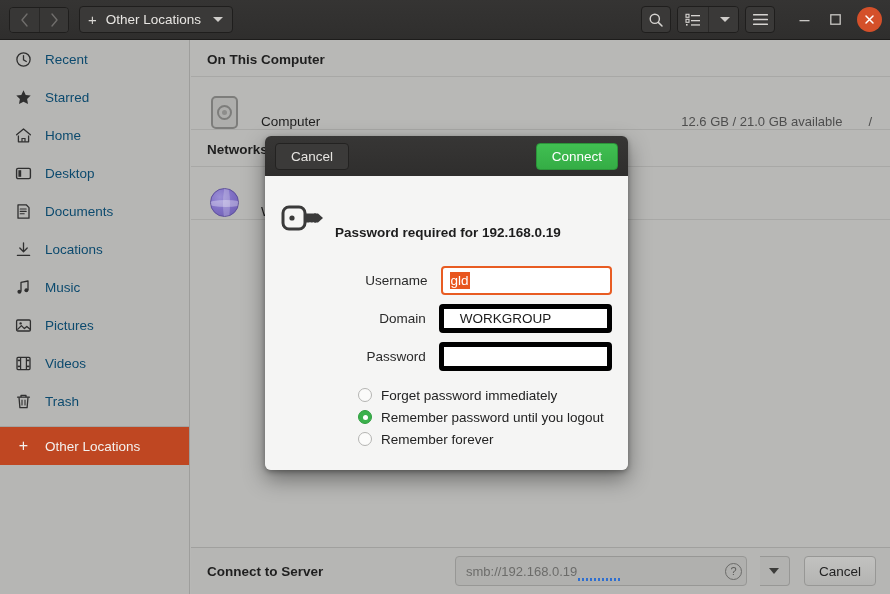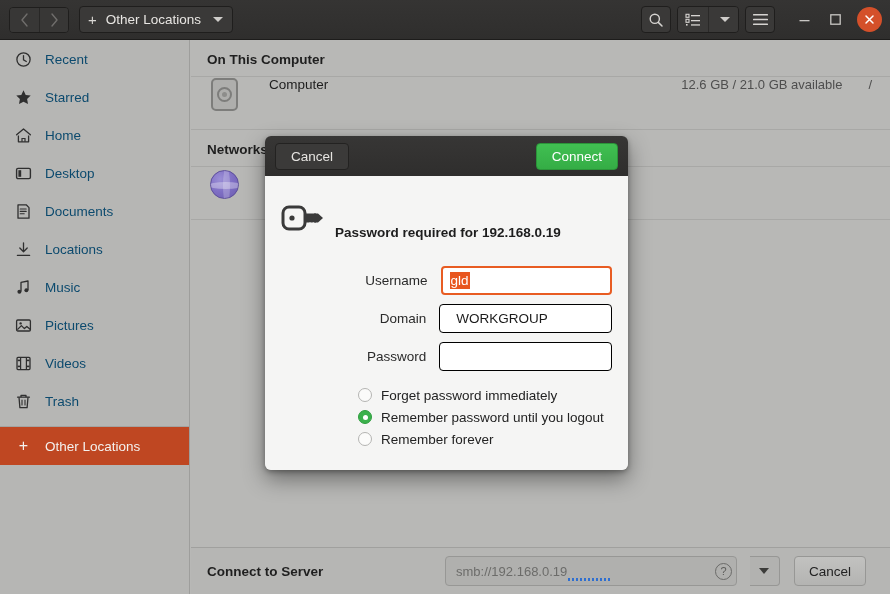--- a/index.html
+++ b/index.html
@@ -137,24 +137,24 @@
     width: 699px; height: 554px;
     background: #b8b8b6;
   }
   .sec-head {
     font-size: 13.5px; font-weight: bold;
     color: #1f1f1f;
     padding: 12px 0 9px 16px;
   }
   .hrule { height: 1px; background: #a8a8a6; }
   .row {
-    display: flex; align-items: flex-start;
+    display: flex; align-items: flex-end;
     height: 52px;
     padding: 0 18px 0 16px;
-    gap: 28px;
+    gap: 20px;
   }
   .row .rico { width: 34px; height: 34px; flex: none;
     display:flex; align-items:center; justify-content:center; }
   .row .rname { font-size: 13.5px; color: #1e1e1e; }
   .row .rmeta {
     margin-left: auto;
     display: flex; align-items: center; gap: 26px;
     font-size: 13px; color: #4e4e4e;
   }
 
@@ -195,21 +195,21 @@
     border-radius: 50%;
   }
 
   
   .bottombar {
     position: absolute; left: 191px; bottom: 0;
     width: 699px; height: 47px;
     background: #b6b6b4;
     border-top: 1px solid #a0a09e;
     display: flex; align-items: center;
-    padding: 0 24px 0 16px;
+    padding: 0 14px 0 16px;
     gap: 14px;
   }
   .bb-label { font-size: 13.5px; font-weight: bold; color: #1f1f1f; }
   .bb-entry {
     position: relative;
     margin-left: auto;
     width: 292px; height: 30px;
     background: #b0b0ae;
     border: 1px solid #979795;
     border-radius: 4px;
@@ -305,21 +305,21 @@
     margin-bottom: 9px;
   }
   .flabel {
     width: 186px; text-align: right;
     padding-right: 13px;
     font-size: 13.5px; color: #2a2a2a;
   }
   .finput {
     width: 199px; height: 29px;
     background: #ffffff;
-    border: 1px solid #000000;
+    border: 5px solid #000000;
     border-radius: 4px;
     display: flex; align-items: center;
     padding: 0 16px;
     font-size: 13.5px; color: #1b1b1b;
   }
   .finput.focused {
     border: 2px solid #e85c22;
     padding: 0 7px;
   }
   .sel-text {

